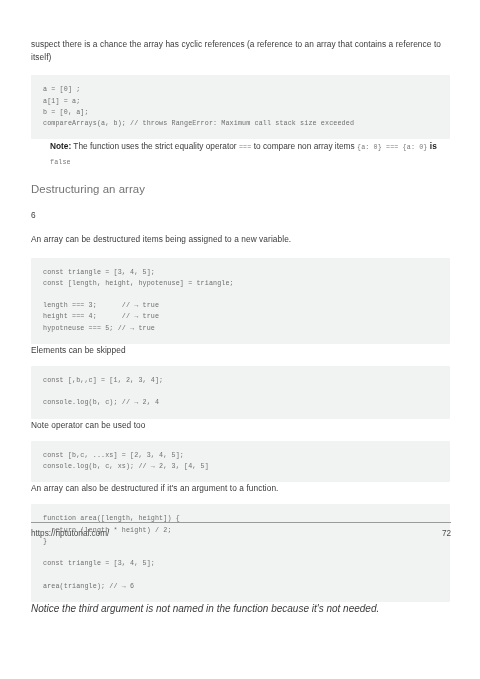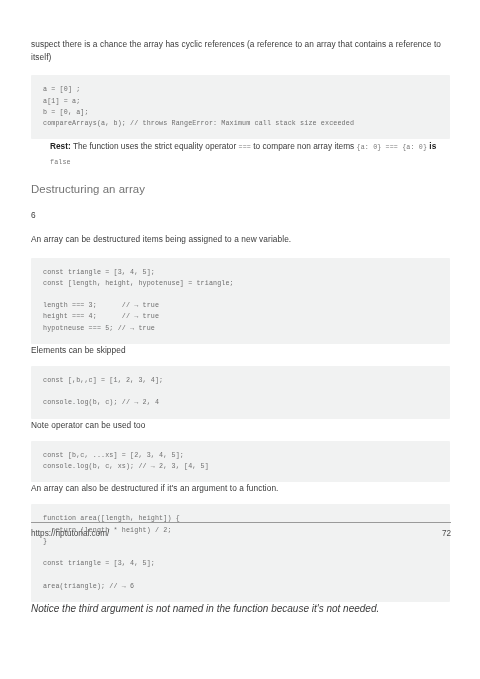--- a/index.html
+++ b/index.html
@@ -100,21 +100,21 @@
 <div class="page">
 
   <p class="para">suspect there is a chance the array has cyclic references (a reference to an array that contains a reference to itself)</p>
 
   <pre class="code">a = [0] ;
 a[1] = a;
 b = [0, a];
 compareArrays(a, b); // throws RangeError: Maximum call stack size exceeded</pre>
 
   <p class="note">
-    <b>Rest:</b><span> The function uses the strict equality operator </span><code class="inline">===</code><span> to compare non array items </span><code class="inline">{a: 0} === {a: 0}</code><b> is </b><code class="inline">false</code>
+    <b>Note:</b><span> The function uses the strict equality operator </span><code class="inline">===</code><span> to compare non array items </span><code class="inline">{a: 0} === {a: 0}</code><b> is </b><code class="inline">false</code>
   </p>
 
   <h2 class="heading">Destructuring an array</h2>
 
   <p class="para">6</p>
 
   <p class="para">An array can be destructured items being assigned to a new variable.</p>
 
   <pre class="code">const triangle = [3, 4, 5];
 const [length, height, hypotenuse] = triangle;

